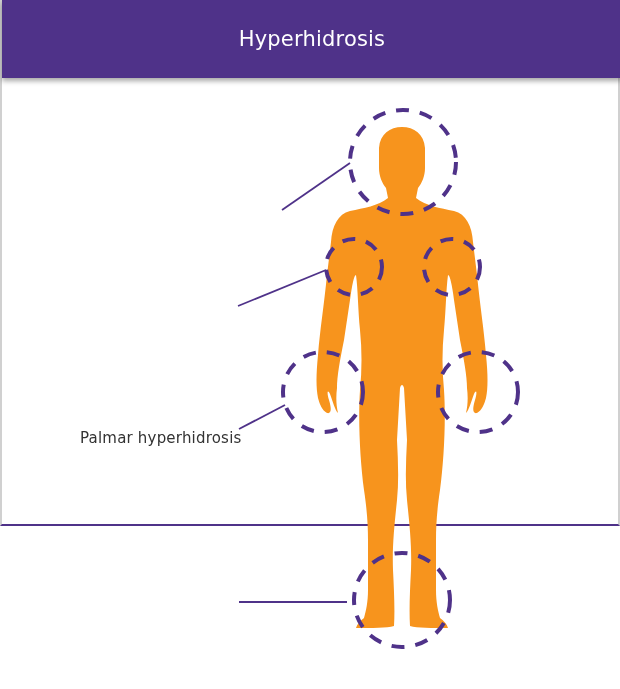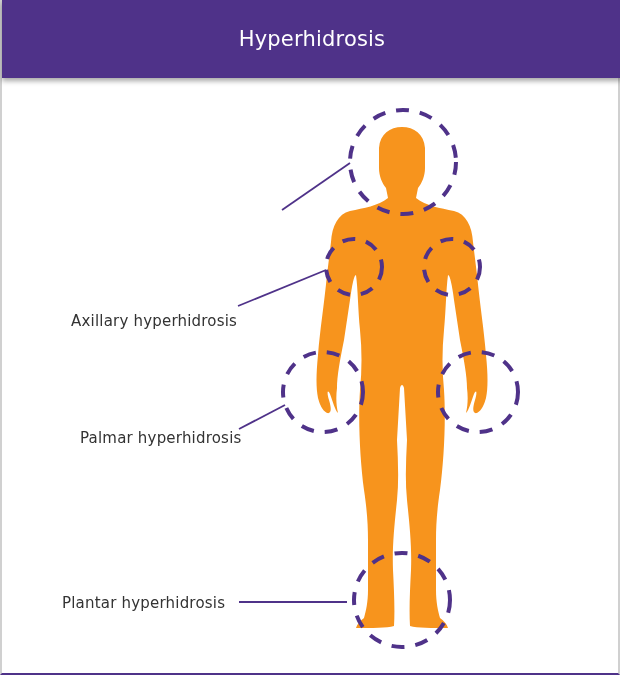--- a/index.html
+++ b/index.html
@@ -1,17 +1,17 @@
 <!DOCTYPE html>
 <html><head>
 <meta charset="utf-8">
 <style>
   html, body { margin: 0; padding: 0; background: #ffffff; }
   body { width: 620px; height: 689px; position: relative; overflow: hidden; font-family: "DejaVu Sans", sans-serif; }
-  .card { position: absolute; left: 0; top: 0; width: 620px; height: 675px; background: #fff; box-sizing: border-box; border-left: 2px solid #d0d0d0; border-right: 2px solid #d0d0d0; border-bottom: 2px solid #4f3289; }
+  .card { position: absolute; left: 0; top: 0; width: 620px; height: 526px; background: #fff; box-sizing: border-box; border-left: 2px solid #d0d0d0; border-right: 2px solid #d0d0d0; border-bottom: 2px solid #4f3289; }
   .header { position: absolute; left: 0; top: 0; width: 620px; height: 78px; background: #4f3289; box-shadow: 0 3px 5px rgba(0,0,0,0.35); display: flex; align-items: center; justify-content: center; z-index: 2; }
   .header-title { color: #ffffff; font-size: 21px; font-weight: 500; letter-spacing: 0.2px; }
   .label { position: absolute; color: #333333; font-size: 15px; white-space: nowrap; letter-spacing: 0.2px; }
   svg.figure { position: absolute; left: 0; top: 0; width: 620px; height: 689px; }
 </style>
 </head>
 <body>
 
 <div class="card">
 
@@ -36,17 +36,15 @@
     </g>
 
     <g stroke="#4f3289" stroke-width="1.8" fill="none">
       <line x1="280" y1="210" x2="348" y2="163"></line>
       <line x1="236" y1="306" x2="324" y2="270"></line>
       <line x1="237" y1="429" x2="283" y2="405"></line>
       <line x1="237" y1="602" x2="345" y2="602"></line>
     </g>
   </svg>
 
-  <div class="label" style="left:69px; top:312px;">Axillary hyperhidrosis</div>
   <div class="label" style="left:68px; top:429px;margin-left:10px;">Palmar hyperhidrosis</div>
-  <div class="label" style="left:60px; top:594px;">Plantar hyperhidrosis</div>
 
 </div>
 
 </body></html>

